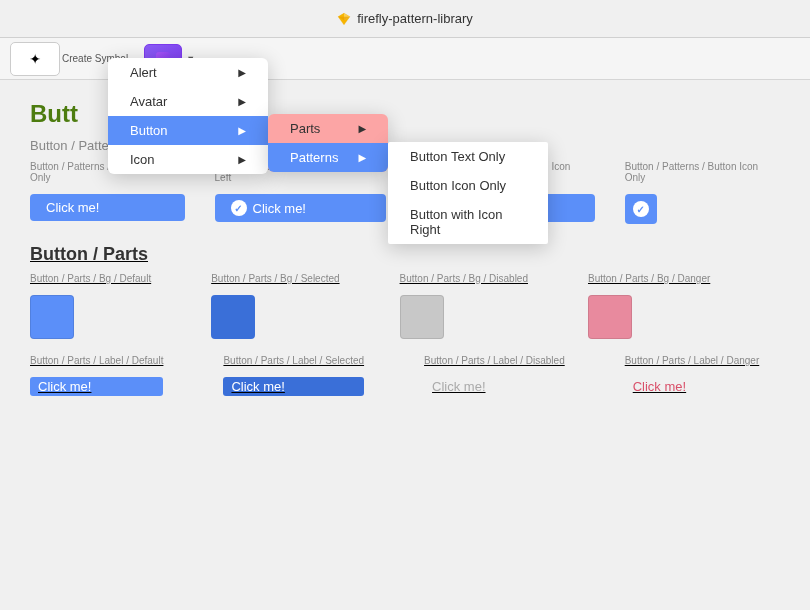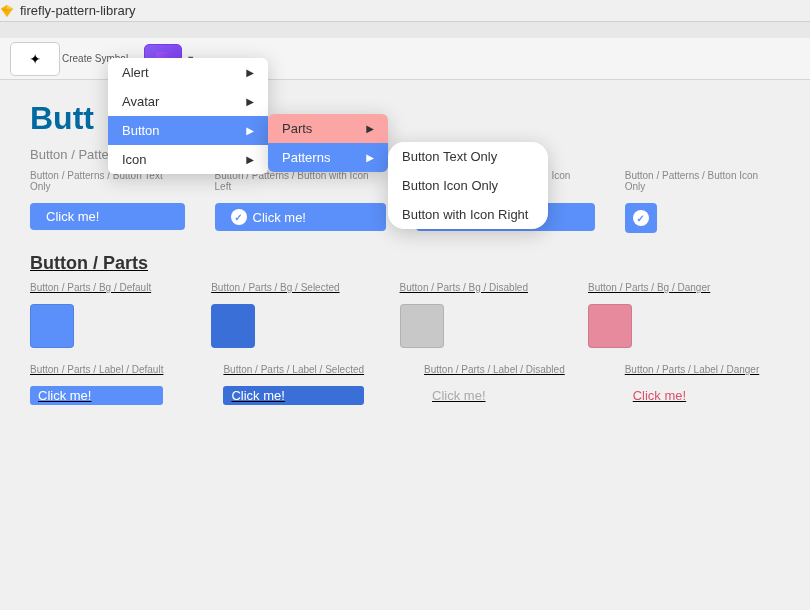--- a/index.html
+++ b/index.html
@@ -8,24 +8,24 @@
       background: #e8e8e8;
       width: 810px;
       height: 610px;
       overflow: hidden;
       position: relative;
     }
 
     
     .titlebar {
       background: #f0f0f0;
-      height: 22px;
-      display: flex;
-      align-items: center;
-      justify-content: flex-start;
+      height: 38px;
+      display: flex;
+      align-items: center;
+      justify-content: center;
       border-bottom: 1px solid #d0d0d0;
       position: relative;
     }
     .titlebar-title {
       font-size: 13px;
       color: #333;
       display: flex;
       align-items: center;
       gap: 6px;
     }
@@ -35,23 +35,23 @@
       position: absolute;
       top: 80px;
       left: 0;
       right: 0;
       bottom: 0;
       background: #f0f0f0;
       padding: 20px 30px;
     }
 
     .section-title {
-      font-size: 32px;
+      font-size: 24px;
       font-weight: 600;
-      color: #0369a1;
+      color: #4d7c0f;
       margin-bottom: 10px;
     }
 
     .subsection-title {
       font-size: 18px;
       font-weight: 600;
       color: #333;
       margin-bottom: 8px;
     }
 
@@ -176,21 +176,21 @@
       border-radius: 6px;
       box-shadow: 0 4px 20px rgba(0,0,0,0.2);
       min-width: 160px;
       overflow: hidden;
     }
 
     .menu-item {
       display: flex;
       align-items: center;
       justify-content: space-between;
-      padding: 7px 14px;
+      padding: 7px 22px;
       font-size: 13px;
       color: #333;
       cursor: pointer;
     }
     .menu-item:hover, .menu-item.active {
       background: #5b8ff9;
       color: white;
       gap: 20px;
     }
     .menu-item .arrow {
@@ -206,21 +206,21 @@
       box-shadow: 0 4px 20px rgba(0,0,0,0.2);
       min-width: 120px;
       overflow: hidden;
     }
 
     .menu-level3 {
       position: absolute;
       left: 280px;
       top: 84px;
       background: white;
-      border-radius: 16px;
+      border-radius: 2px;
       box-shadow: 0 4px 20px rgba(0,0,0,0.2);
       min-width: 160px;
       overflow: hidden;
     }
 
     
     .app-toolbar {
       position: absolute;
       top: 38px;
       left: 0;

